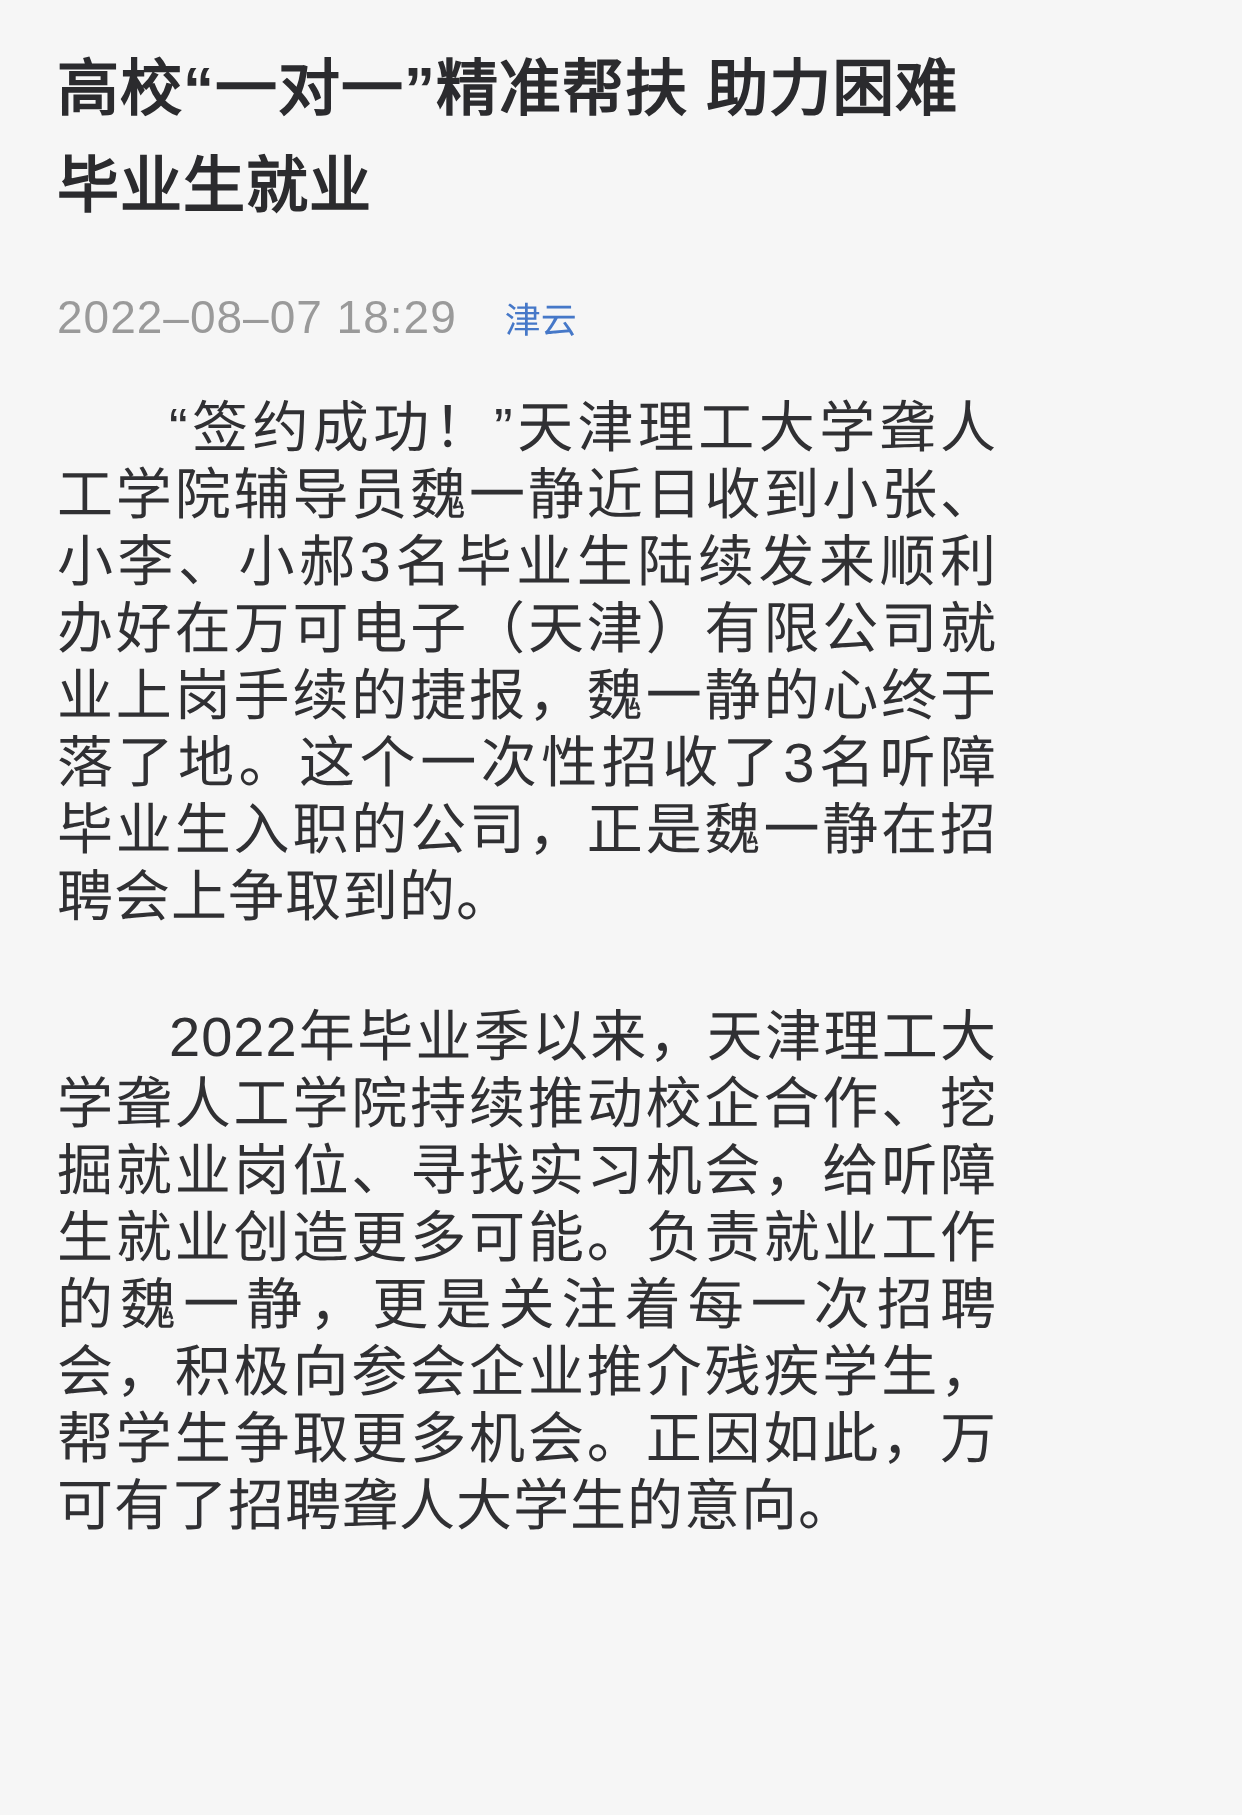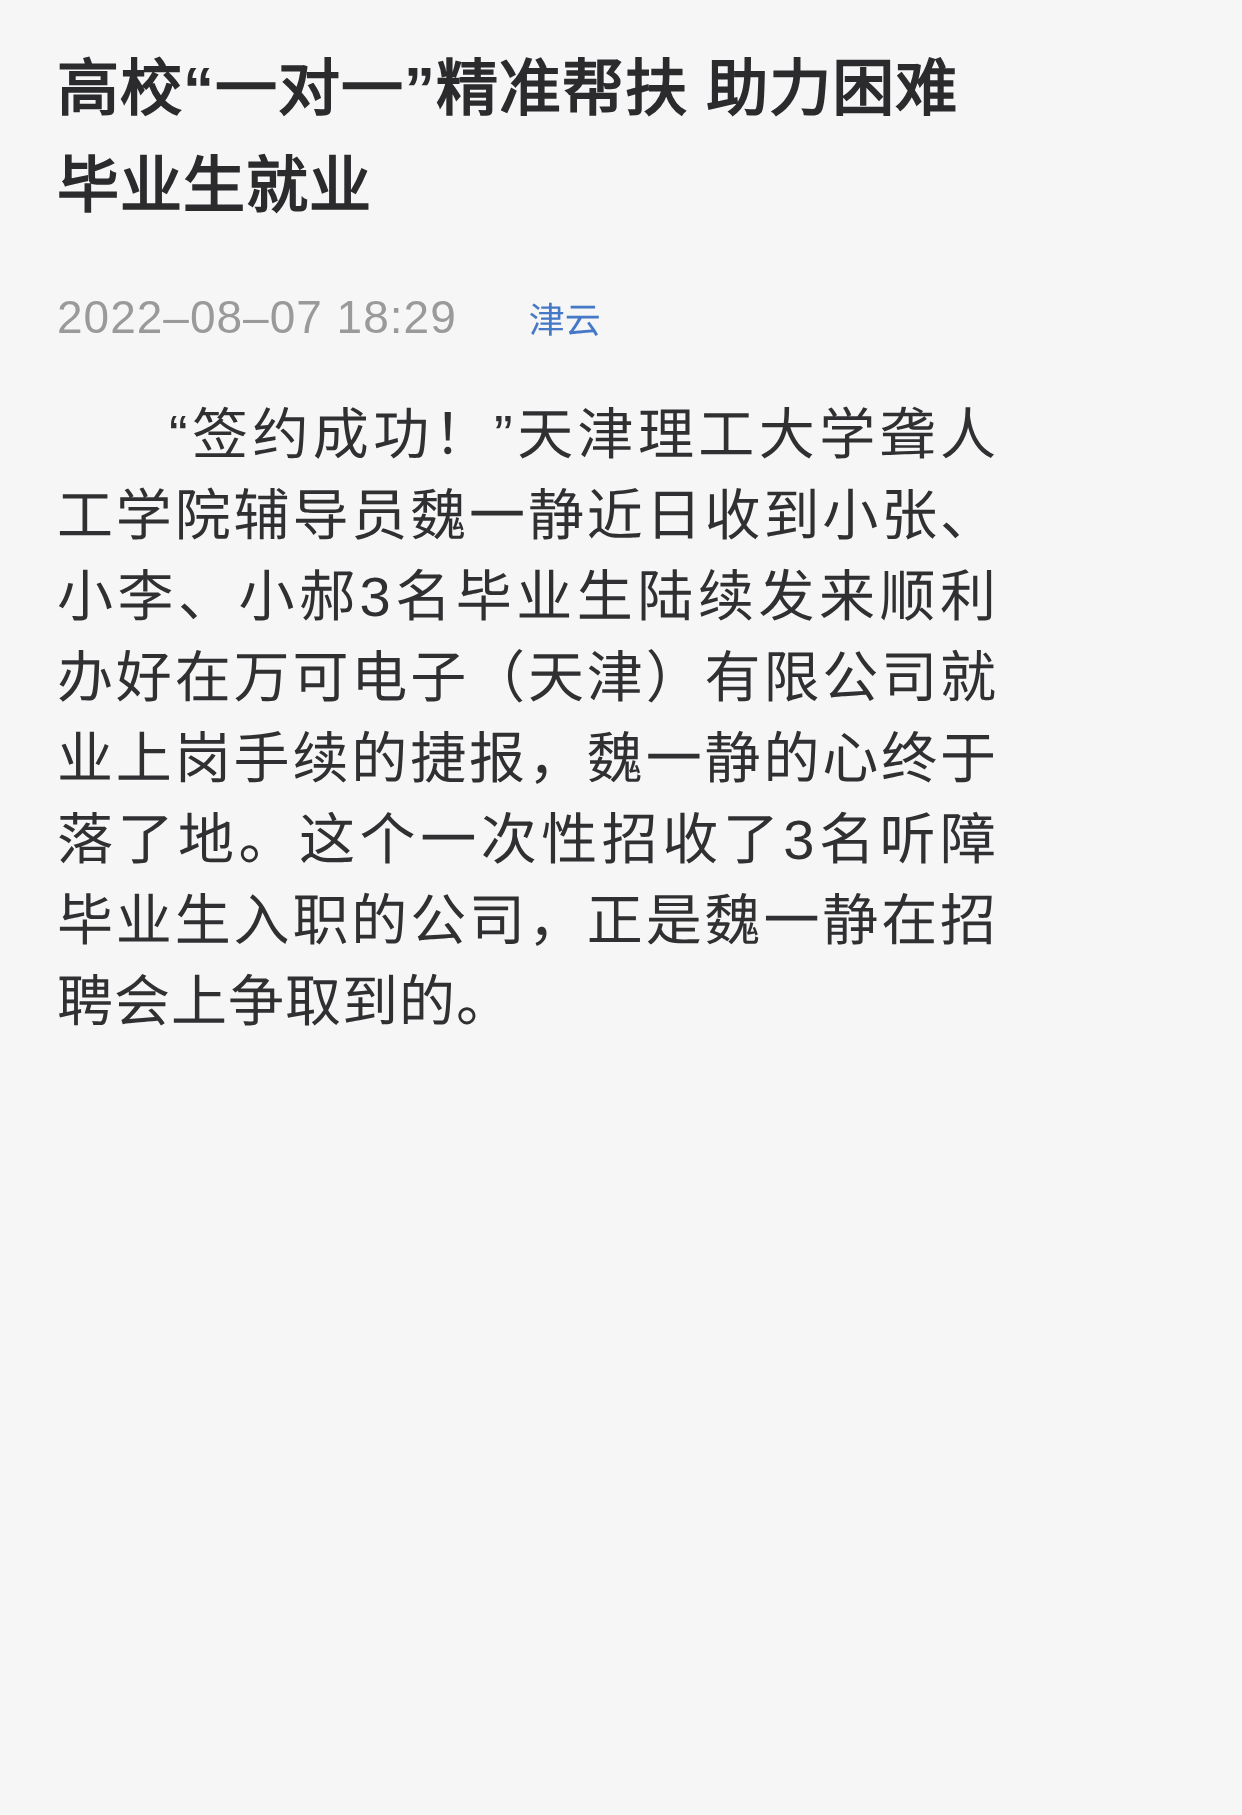--- a/index.html
+++ b/index.html
@@ -30,33 +30,33 @@
     margin-top: 56px;
     display: flex;
     align-items: baseline;
   }
   .meta-datetime {
     font-size: 46px;
     color: #9a9a9a;
     letter-spacing: 1px;
   }
   .meta-source {
-    margin-left: 72px;
+    margin-left: 48px;
     font-size: 36px;
     color: #4678c8;
     text-decoration: none;
     cursor: pointer;
   }
   .article-body {
     margin-top: 50px;
   }
   .article-body p {
     margin: 0 0 73px 0;
     font-size: 56px;
-    line-height: 81px;
+    line-height: 67px;
     color: #303033;
     text-indent: 2em;
     text-align: justify;
     letter-spacing: 1px;
   }
   .article-body p:last-child {
     margin-bottom: 0;
   }
 </style>
 </head>
@@ -66,15 +66,16 @@
 
   <h1 class="article-title">高校“一对一”精准帮扶 助力困难毕业生就业</h1>
 
   <div class="article-meta">
     <span class="meta-datetime">2022–08–07 18:29</span>
     <a class="meta-source">津云</a>
   </div>
 
   <div class="article-body">
     <p>“签约成功！”天津理工大学聋人工学院辅导员魏一静近日收到小张、小李、小郝3名毕业生陆续发来顺利办好在万可电子（天津）有限公司就业上岗手续的捷报，魏一静的心终于落了地。这个一次性招收了3名听障毕业生入职的公司，正是魏一静在招聘会上争取到的。</p>
+    <p>2022年毕业季以来，天津理工大学聋人工学院持续推动校企合作、挖掘就业岗位、寻找实习机会，给听障生就业创造更多可能。负责就业工作的魏一静，更是关注着每一次招聘会，积极向参会企业推介残疾学生，帮学生争取更多机会。正因如此，万可有了招聘聋人大学生的意向。</p>
   </div>
 
 </div>
 
 </body></html>

